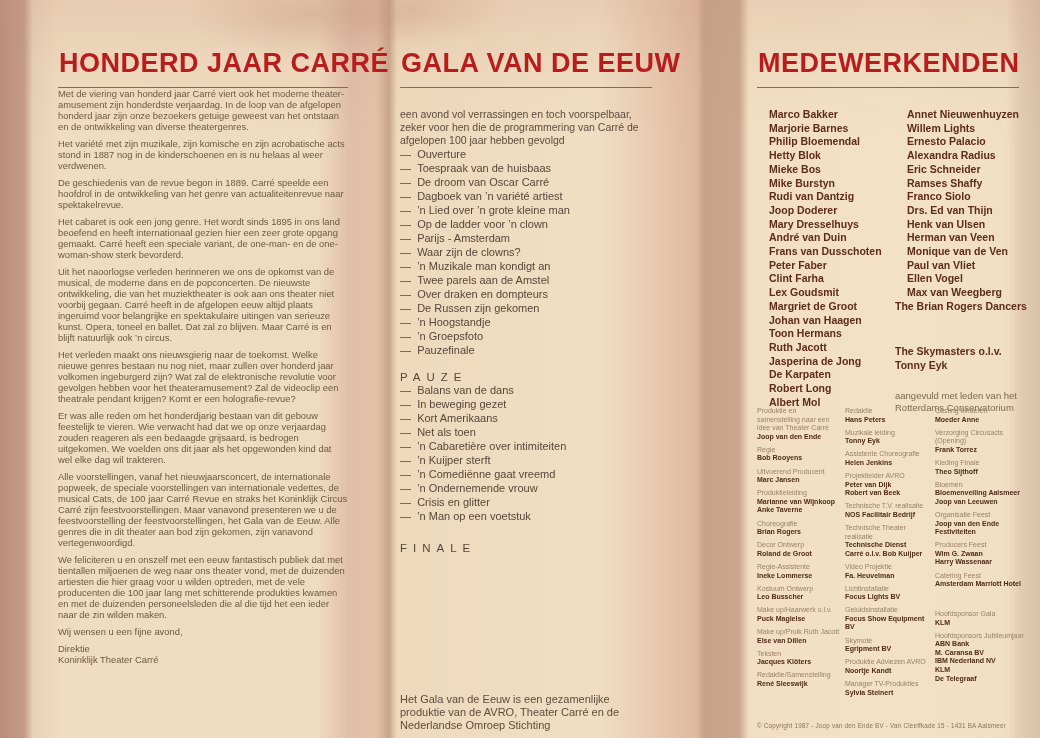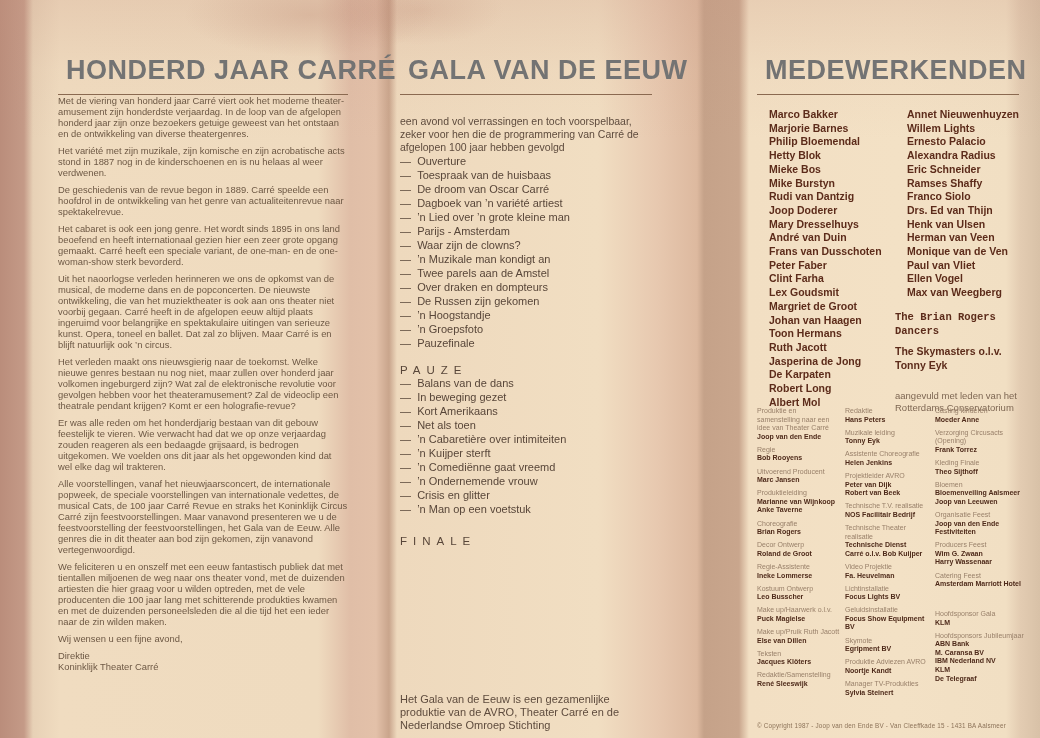--- a/index.html
+++ b/index.html
@@ -14,22 +14,22 @@
         #ba8d7b 0px, #c49a87 24px, #e7d1b6 33px,
         #f0dcc0 60px, #efdbbf 318px,
         #e0bea7 350px, #e3c1a9 376px, #c9a58c 389px,
         #eed9bd 397px, #f1dec2 598px,
         #e7c8af 658px, #ddb99f 697px, #c5a289 704px, #c9a68d 739px,
         #f2dfc3 749px, #f3e1c5 898px, #f1dfc3 1006px,
         #e3ccb2 1020px, #d8c1a7 1040px);
   }
   .panel{position:absolute;}
   h1{
-    margin:8px;font-size:27px;font-weight:bold;letter-spacing:0.5px;
-    color:#737373;line-height:1.05;white-space:nowrap;
+    margin:1px;font-size:27px;font-weight:bold;letter-spacing:0.5px;
+    color:#b91c1c;line-height:1.05;white-space:nowrap;
   }
   .rule{border:none;border-top:1px solid #8a6950;margin:10px 0 0 0;height:0;}
 
   
   .intro{color:#6d5844;font-size:9.4px;line-height:11px;}
   .intro p{margin:0 0 6px 0;}
   .closing{margin-top:14px;}
   .signature{margin-top:26px;white-space:pre-line;}
 
   
@@ -80,20 +80,21 @@
   <h1>GALA VAN DE EEUW</h1>
   <hr class="rule">
   <div class="subtitle">een avond vol verrassingen en toch voorspelbaar, zeker voor hen die de programmering van Carré de afgelopen 100 jaar hebben gevolgd</div>
   <ul class="program act1">
 
   <li>Ouverture</li>
       <li>Toespraak van de huisbaas</li>
       <li>De droom van Oscar Carré</li>
       <li>Dagboek van ’n variété artiest</li>
       <li>’n Lied over ’n grote kleine man</li>
+      <li>Op de ladder voor ’n clown</li>
       <li>Parijs - Amsterdam</li>
       <li>Waar zijn de clowns?</li>
       <li>’n Muzikale man kondigt an</li>
       <li>Twee parels aan de Amstel</li>
       <li>Over draken en dompteurs</li>
       <li>De Russen zijn gekomen</li>
       <li>’n Hoogstandje</li>
       <li>’n Groepsfoto</li>
       <li>Pauzefinale</li>
     </ul>
@@ -157,21 +158,21 @@
     <li>Franco Siolo</li>
     <li>Drs. Ed van Thijn</li>
     <li>Henk van Ulsen</li>
     <li>Herman van Veen</li>
     <li>Monique van de Ven</li>
     <li>Paul van Vliet</li>
     <li>Ellen Vogel</li>
     <li>Max van Weegberg</li>
   </ul>
 
-<div class="panel group-line" style="left:895px;top:311px;font-family:Liberation Mono, monospace;">The Brian Rogers Dancers</div>
+<div class="panel group-line" style="left:895px;top:300px;">The Brian Rogers Dancers</div>
 
 <div class="panel" style="left:895px;top:345px;width:145px;">
   <div class="group-line" style="white-space:pre-line;">The Skymasters o.l.v.
 Tonny Eyk</div>
   <div style="color:#7e6753;font-size:9.5px;line-height:12px;white-space:pre-line;margin-top:18px;">aangevuld met leden van het
 Rotterdams Conservatorium</div>
 </div>
 
 <div class="credits" style="left:757px;top:407px;width:84px;">
 

